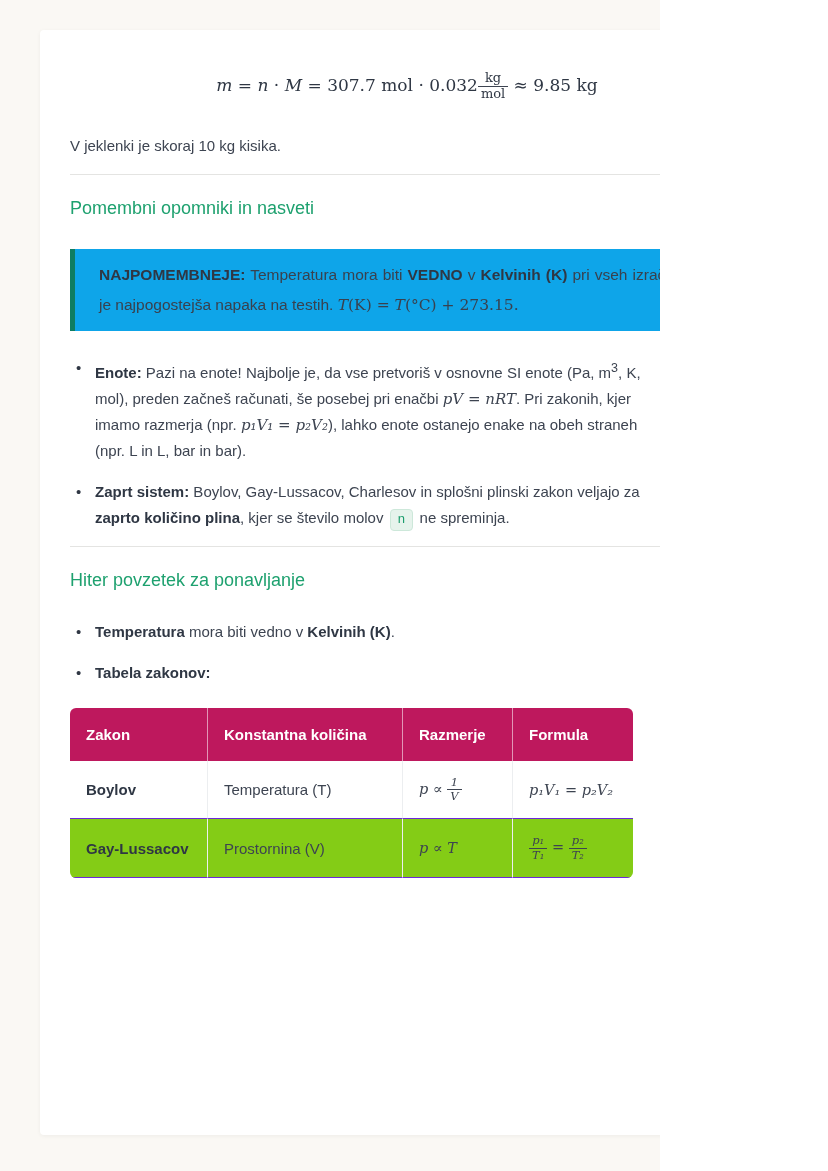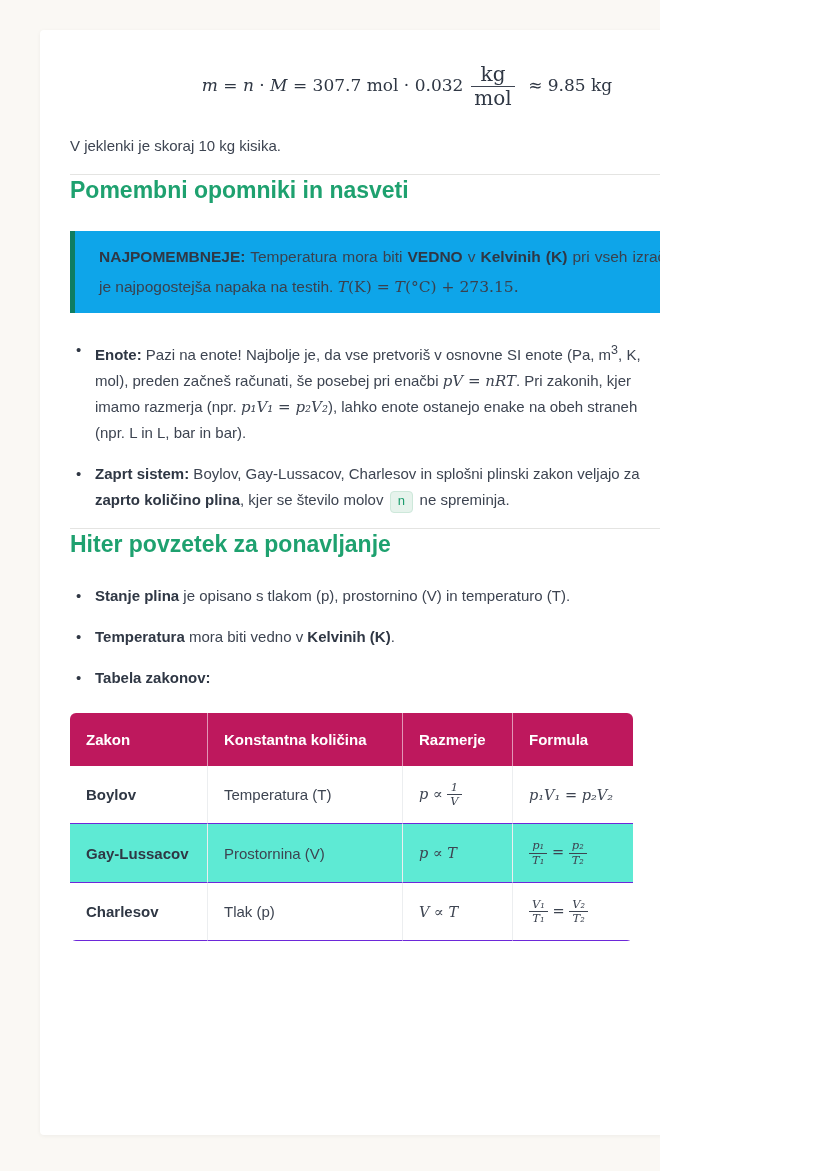--- a/index.html
+++ b/index.html
@@ -13,27 +13,27 @@
 
   .math { font-family:"DejaVu Serif","Liberation Serif",serif; }
   .it { font-style:italic; }
   .rm { font-style:normal; }
 
   .formula-top { text-align:center; font-size:17px; color:#2f3744; margin-top:4px; height:52px;
                  display:flex; align-items:center; justify-content:center; }
   .frac { display:inline-block; text-align:center; vertical-align:middle; line-height:1.15; }
   .frac .num { display:block; border-bottom:1px solid #3d4451; padding:0 3px; }
   .frac .den { display:block; padding:0 3px; }
-  .formula-top .frac { font-size:20px; margin:0 8px; }
+  .formula-top .frac { font-size:13px; margin:0 0; }
 
   .intro { margin-top:20px; line-height:27px; }
 
   hr.divider { border:none; border-top:1px solid #e4e4e2; margin-top:15px; }
 
-  h2 { font-size:23px; font-weight:700; color:#1ea16f; line-height:30px; }
+  h2 { font-size:18px; font-weight:400; color:#1ea16f; margin-top:18px; line-height:30px; }
 
   .callout { margin-top:26px; background:#0ea5e9; border-left:5px solid #0f7d61;
              padding:11px 24px; border-radius:0 3px 3px 0; }
   .callout p { font-size:15.5px; line-height:30px; text-align:justify; color:#39414e; }
   .callout b { color:#2f3744; }
   .callout .math { font-size:15.5px; }
 
   ul.bullets { list-style:none; margin-top:24px; }
   ul.bullets li { position:relative; padding-left:25px; line-height:26px; margin-bottom:15px; max-width:600px; }
   ul.bullets li::before { content:"•"; position:absolute; left:6px; top:0; color:#2f3744; font-size:15px; }
@@ -45,21 +45,21 @@
           font-size:13px; line-height:20px; color:#1a9c6d; vertical-align:baseline; }
 
   table.laws { border-collapse:separate; border-spacing:0; margin-top:22px; width:563px;
                border-radius:6px; overflow:hidden; font-size:15px; }
   table.laws th { background:#be185d; color:#ffffff; font-weight:700; text-align:left;
                   padding:18px 16px; border-right:1px solid rgba(255,255,255,0.55); }
   table.laws th:last-child { border-right:none; }
   table.laws td { padding:15px 16px; border-bottom:1px solid #6d28d9; border-right:1px solid #eceef0;
                   vertical-align:middle; color:#3d4451; }
   table.laws td:last-child { border-right:none; }
-  table.laws tr.alt td { background:#5eead4; }
+  table.laws tr.alt td { background:#84cc16; }
   table.laws td.law { font-weight:700; color:#2f3744; }
   table.laws col.c1 { width:138px; } table.laws col.c2 { width:195px; }
   table.laws col.c3 { width:110px; } table.laws col.c4 { width:120px; }
   table.laws .math { font-size:14.5px; }
   table.laws .frac { font-size:11.5px; }
   table.laws .frac .num { border-bottom-width:1px; }
 
   .final-bullet { margin-top:20px; }
   .final-bullet .frac { font-size:11.5px; }
 
@@ -93,21 +93,20 @@
       <ul class="bullets">
         <li><b>Enote:</b><span> Pazi na enote! Najbolje je, da vse pretvoriš v osnovne SI enote (Pa, m</span><sup>3</sup><span>, K, mol), preden začneš računati, še posebej pri enačbi </span><span class="math it">pV = nRT</span><span>. Pri zakonih, kjer imamo razmerja (npr. </span><span class="math it">p₁V₁ = p₂V₂</span><span>), lahko enote ostanejo enake na obeh straneh (npr. L in L, bar in bar).</span></li>
         <li><b>Zaprt sistem:</b><span> Boylov, Gay-Lussacov, Charlesov in splošni plinski zakon veljajo za </span><b>zaprto količino plina</b><span>, kjer se število molov </span><span class="chip">n</span><span> ne spreminja.</span></li>
       </ul>
 
       <hr class="divider">
 
       <h2>Hiter povzetek za ponavljanje</h2>
 
       <ul class="bullets">
-        <li><b>Stanje plina</b><span> je opisano s tlakom (p), prostornino (V) in temperaturo (T).</span></li>
         <li><b>Temperatura</b><span> mora biti vedno v </span><b>Kelvinih (K)</b><span>.</span></li>
         <li><b>Tabela zakonov:</b></li>
       </ul>
 
       <table class="laws">
         <colgroup>
             <col class="c1">
             <col class="c2">
             <col class="c3">
             <col class="c4">
@@ -126,26 +125,20 @@
             <td>Temperatura (T)</td>
             <td class="math"><span class="it">p ∝</span> <span class="frac"><span class="num it">1</span><span class="den it">V</span></span></td>
             <td class="math it">p₁V₁ = p₂V₂</td>
           </tr>
           <tr class="alt">
             <td class="law">Gay-Lussacov</td>
             <td>Prostornina (V)</td>
             <td class="math it">p ∝ T</td>
             <td class="math"><span class="frac"><span class="num it">p₁</span><span class="den it">T₁</span></span> <span class="rm">=</span> <span class="frac"><span class="num it">p₂</span><span class="den it">T₂</span></span></td>
           </tr>
-          <tr>
-            <td class="law">Charlesov</td>
-            <td>Tlak (p)</td>
-            <td class="math it">V ∝ T</td>
-            <td class="math"><span class="frac"><span class="num it">V₁</span><span class="den it">T₁</span></span> <span class="rm">=</span> <span class="frac"><span class="num it">V₂</span><span class="den it">T₂</span></span></td>
-          </tr>
         </tbody>
       </table>
 
 
     </div>
 
     <div class="watermark">(c) Knowunity 2025</div>
   </div>
 </div>
 

